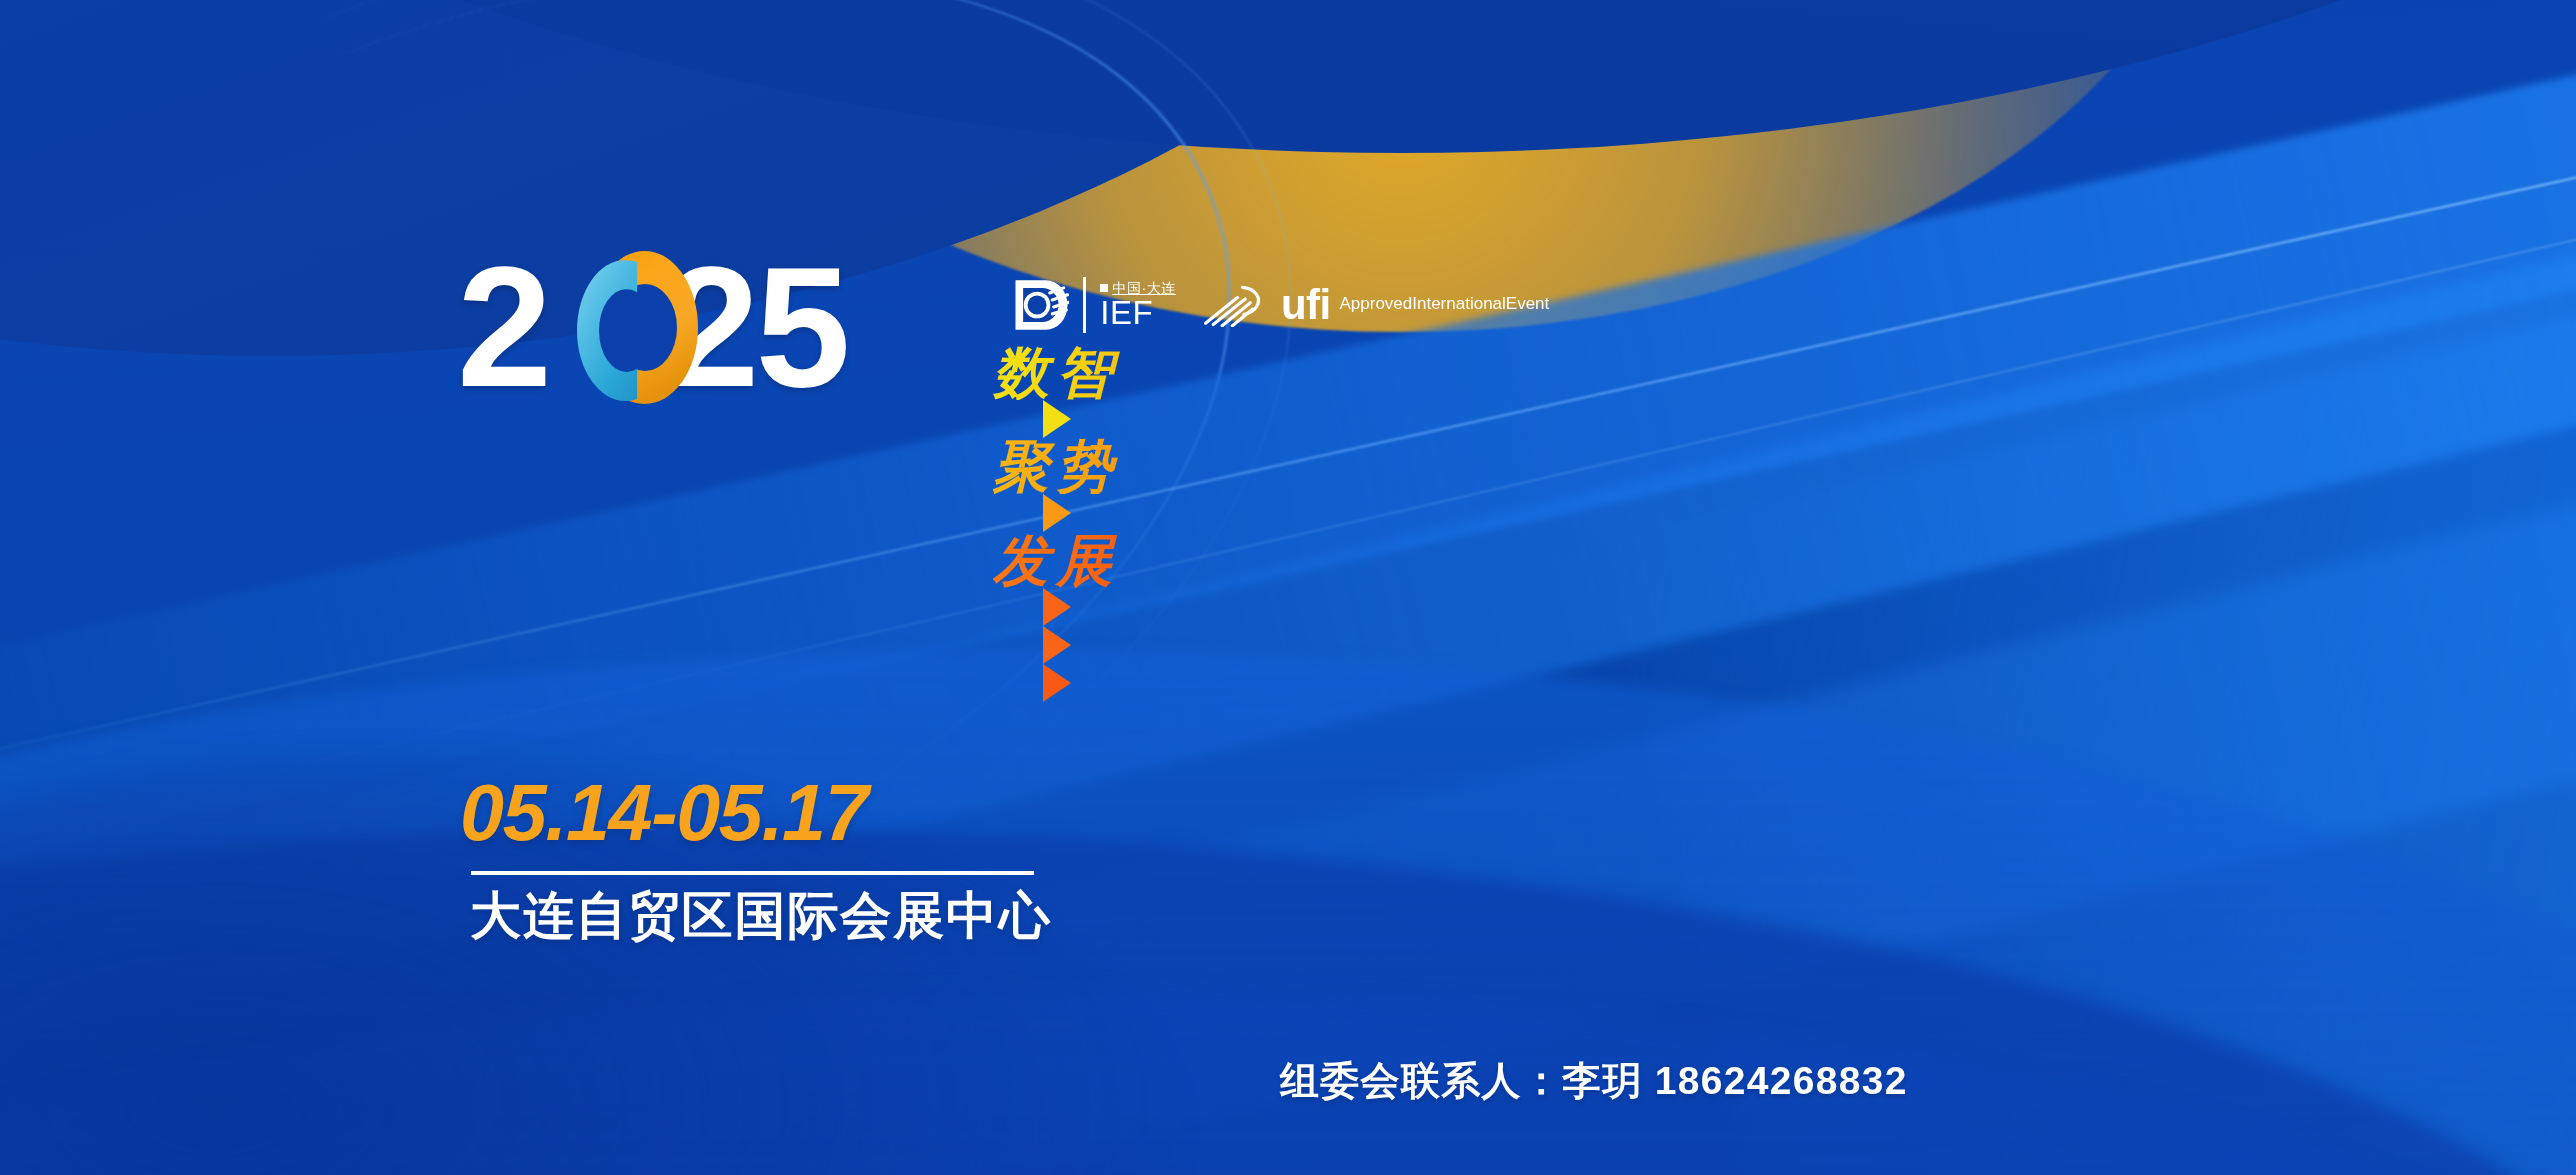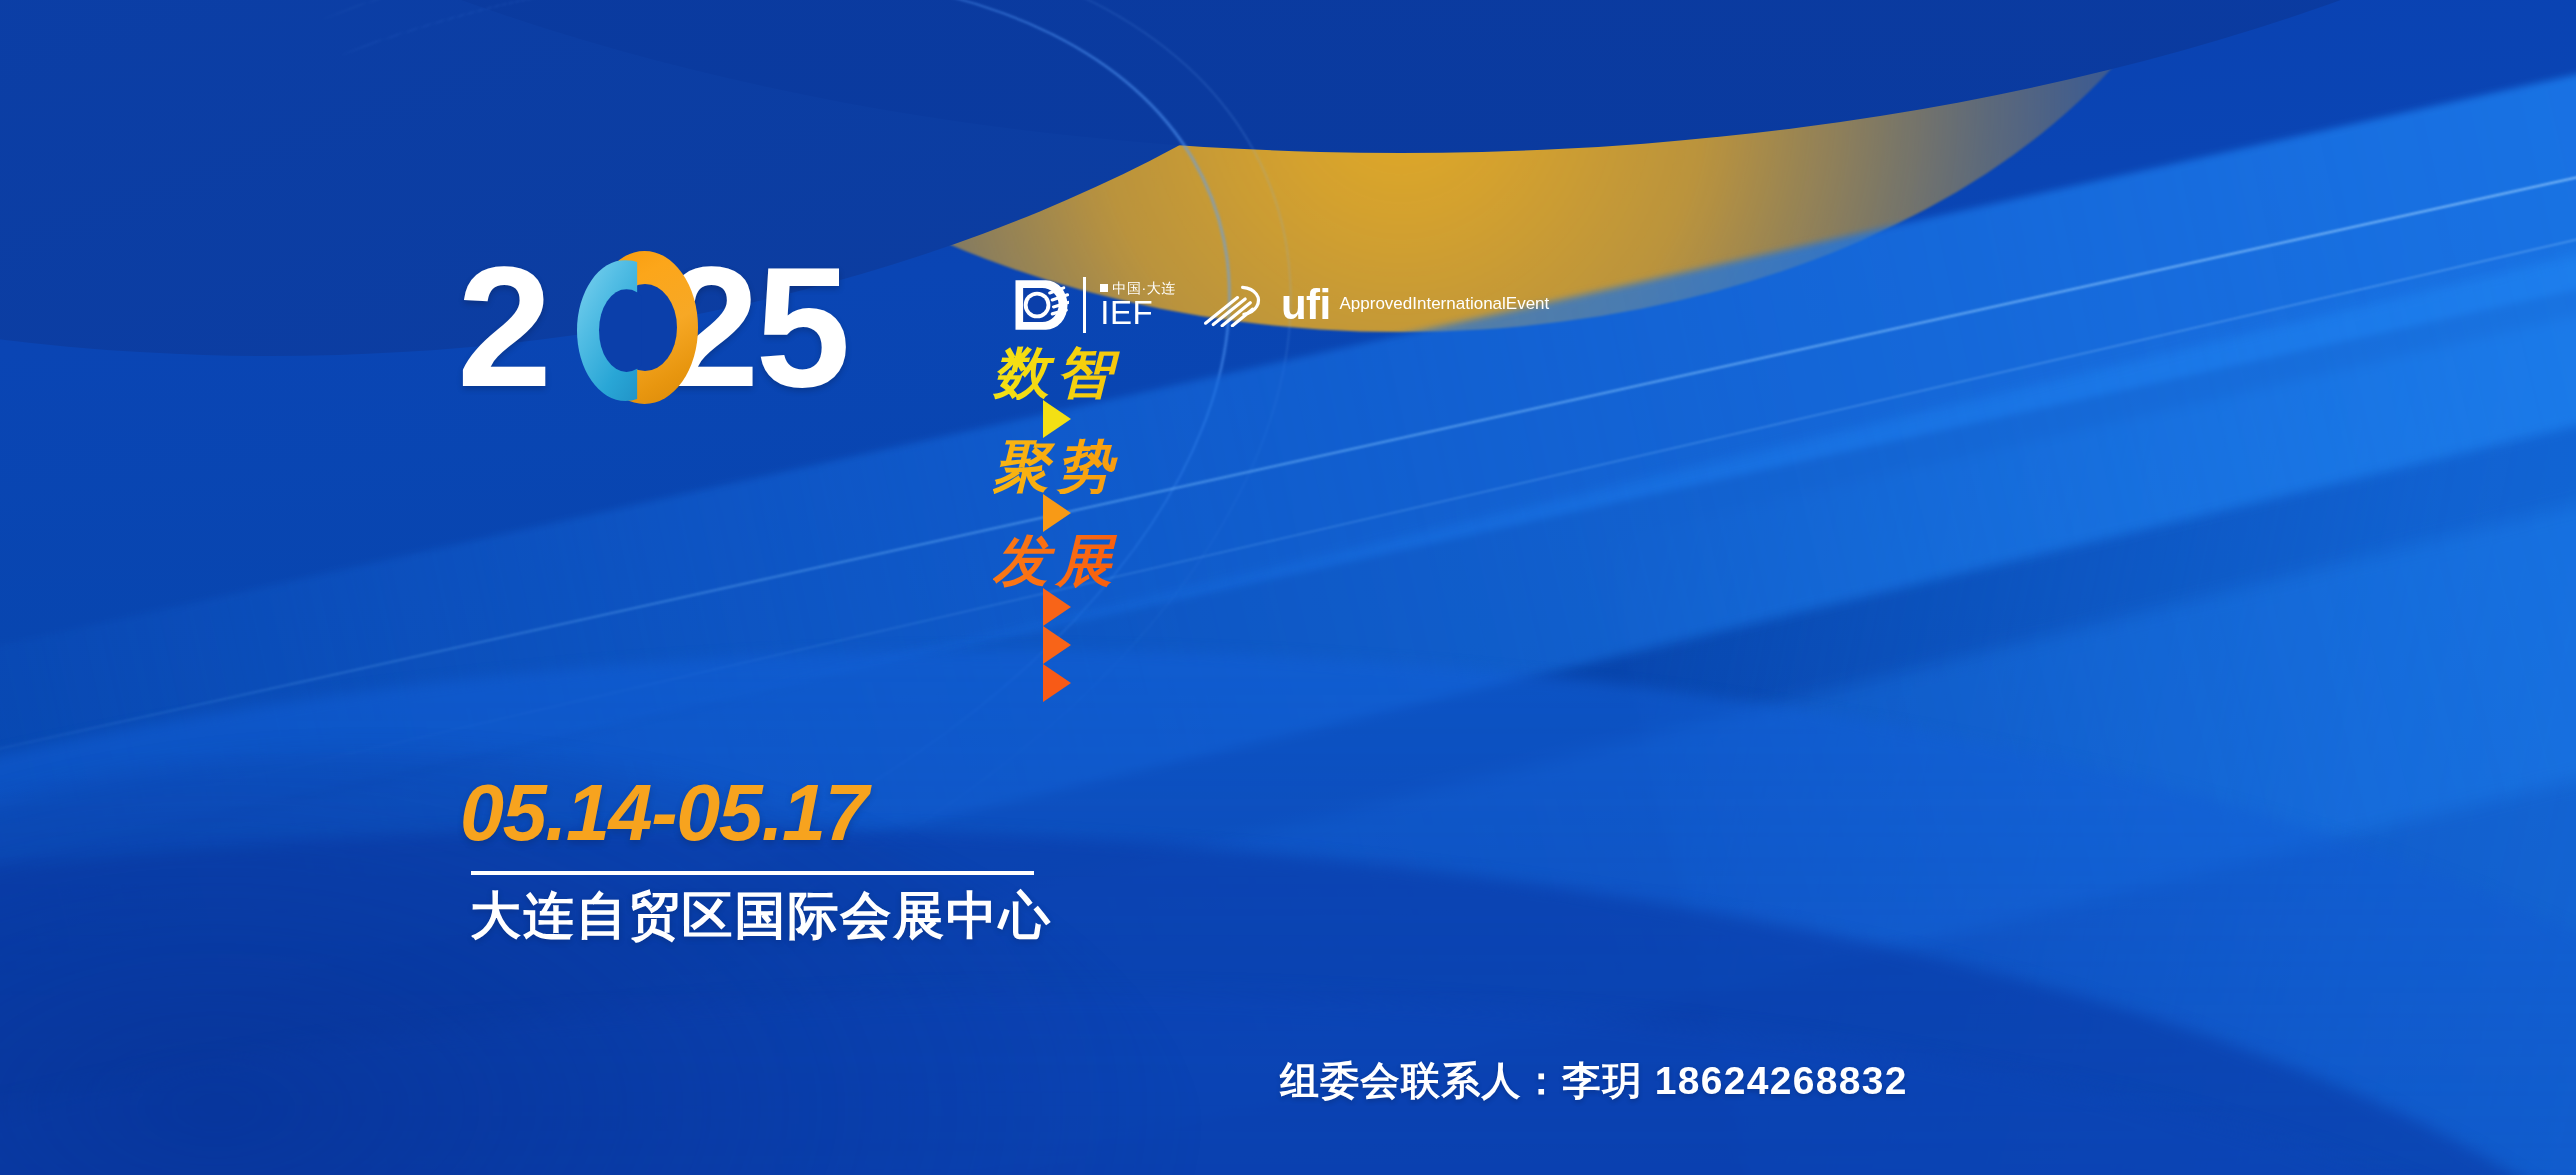--- a/index.html
+++ b/index.html
@@ -177,21 +177,21 @@
   }
 
   
   .logos{position:absolute;left:1014px;top:275px;}
   .logo-row{display:flex;align-items:center;gap:27px;height:59px;}
 
   .ief{display:flex;align-items:center;gap:14px;}
   .ief-mark{position:relative;width:55px;height:52px;}
   .ief-bar{position:absolute;left:0;top:-1.3px;width:2.5px;height:56px;background:#fff;}
   .ief-txt{display:flex;flex-direction:column;justify-content:center;line-height:1;}
-  .ief-cn{font-size:14px;color:#fff;letter-spacing:0.6px;display:flex;align-items:center;gap:3.8px;margin-bottom:1.9px;}
+  .ief-cn{font-size:14px;color:#fff;letter-spacing:0.6px;display:flex;align-items:center;gap:3.8px;margin-bottom:1.9px;text-decoration:underline;}
   .ief-sq{display:inline-block;width:8.3px;height:8.3px;background:#fff;}
   .ief-name{font-size:33px;font-weight:400;color:#ffffff;letter-spacing:0.6px;line-height:.95;}
 
   .ufi{display:flex;align-items:center;gap:9px;}
   .ufi-word{font-size:42px;font-weight:700;color:#fff;line-height:.9;letter-spacing:-0.6px;}
   .ufi-cap{display:flex;flex-direction:row;line-height:1.08;font-size:17px;color:#fff;}
 
   
   .slogan{
     position:absolute;left:993px;top:344px;

